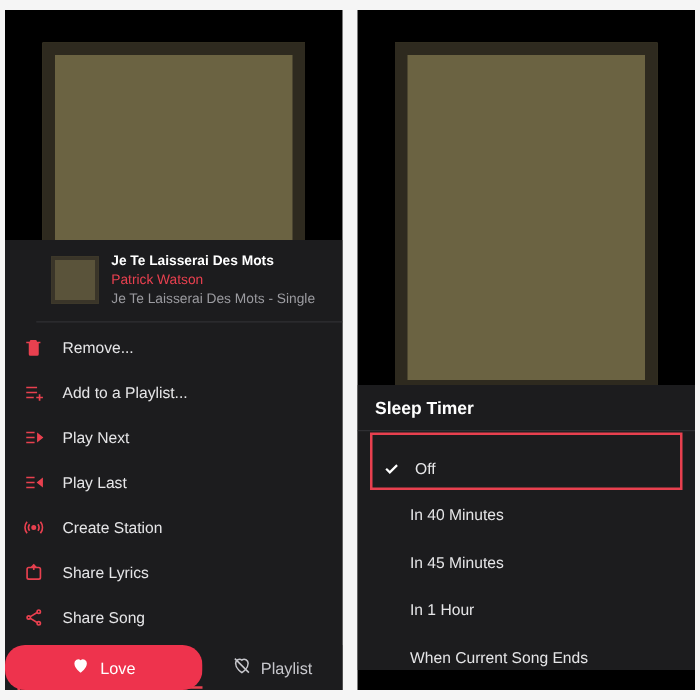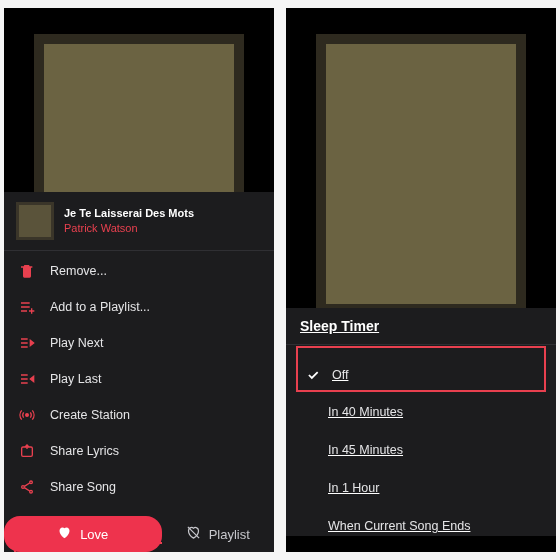--- a/index.html
+++ b/index.html
@@ -28,27 +28,28 @@
     background: #6b6342;
     border: 10px solid #2e2a1f;
   }
   .sheet {
     position: absolute;
     background: #1c1c1e;
     left: 0; right: 0;
     color: #fff;
   }
   .sheet.left { top: 184px; bottom: 0; }
-  .sheet.right { top: 300px; bottom: 16px; text-decoration: underline; }
+  .sheet.right { top: 300px; bottom: 16px; }
   .track-header {
     display: flex;
     align-items: center;
     padding: 10px 12px 10px 12px;
     border-bottom: 1px solid #2f2f33;
     gap: 10px;
+    margin-left: 25px;
   }
   .thumb {
     width: 38px; height: 38px;
     background: #5a533a;
     border: 3px solid #3a3529;
     flex-shrink: 0;
   }
   .track-meta { font-size: 11px; line-height: 1.35; }
   .track-title { font-weight: 600; color: #fff; }
   .track-artist { color: #e8404f; }
@@ -122,20 +123,21 @@
 <body>
 
 <div class="phone">
   <div class="artwork-backdrop"></div>
   <div class="sheet left">
     <div class="track-header">
       <div class="thumb"></div>
       <div class="track-meta">
         <div class="track-title">Je Te Laisserai Des Mots</div>
         <div class="track-artist">Patrick Watson</div>
+        <div class="track-album">Je Te Laisserai Des Mots - Single</div>
       </div>
     </div>
     <div class="menu-list">
 
       <div class="menu-item">
         <span class="ic red">
           <svg viewBox="0 0 24 24" fill="currentColor">
               <path d="M6 7h12v13a2 2 0 0 1-2 2H8a2 2 0 0 1-2-2V7zm3-4h6l1 2h4v2H3V5h4l1-2z"></path>
             </svg>
         </span>

